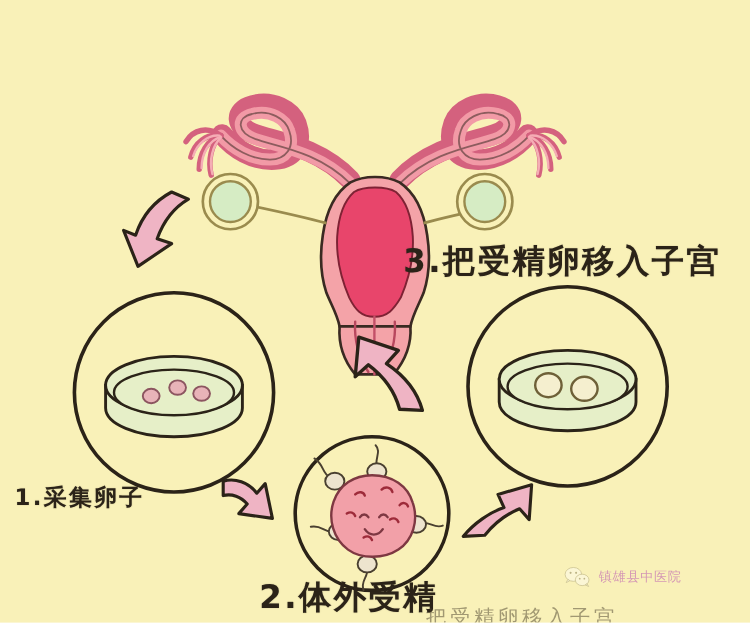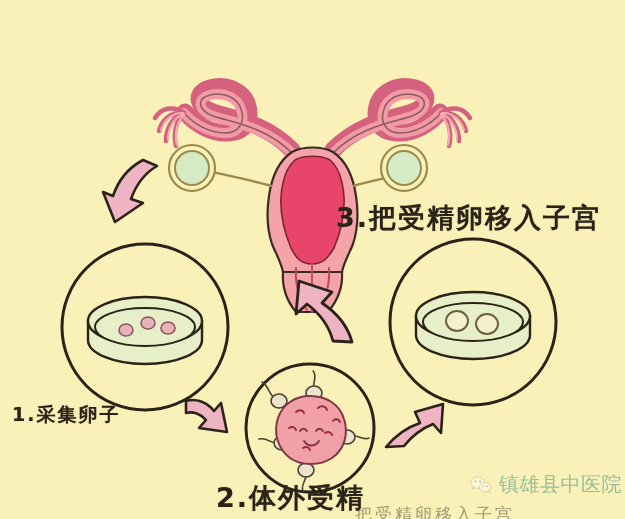--- a/index.html
+++ b/index.html
@@ -50,22 +50,22 @@
   #watermark {
     position: absolute;
     left: 470px;
     top: 471px;
     display: flex;
     align-items: center;
     gap: 7px;
     opacity: 0.42;
   }
   #watermark .wm-text {
-    font-size: 20px;
-    color: #0f766e;
+    font-size: 11px;
+    color: #a21caf;
     font-family: "DejaVu Sans", "Liberation Sans", sans-serif;
     letter-spacing: 0.5px;
     white-space: nowrap;
   }
   #watermark .wm-icon {
     width: 22px;
     height: 19px;
     display: block;
   }
   #bottom-crop {

